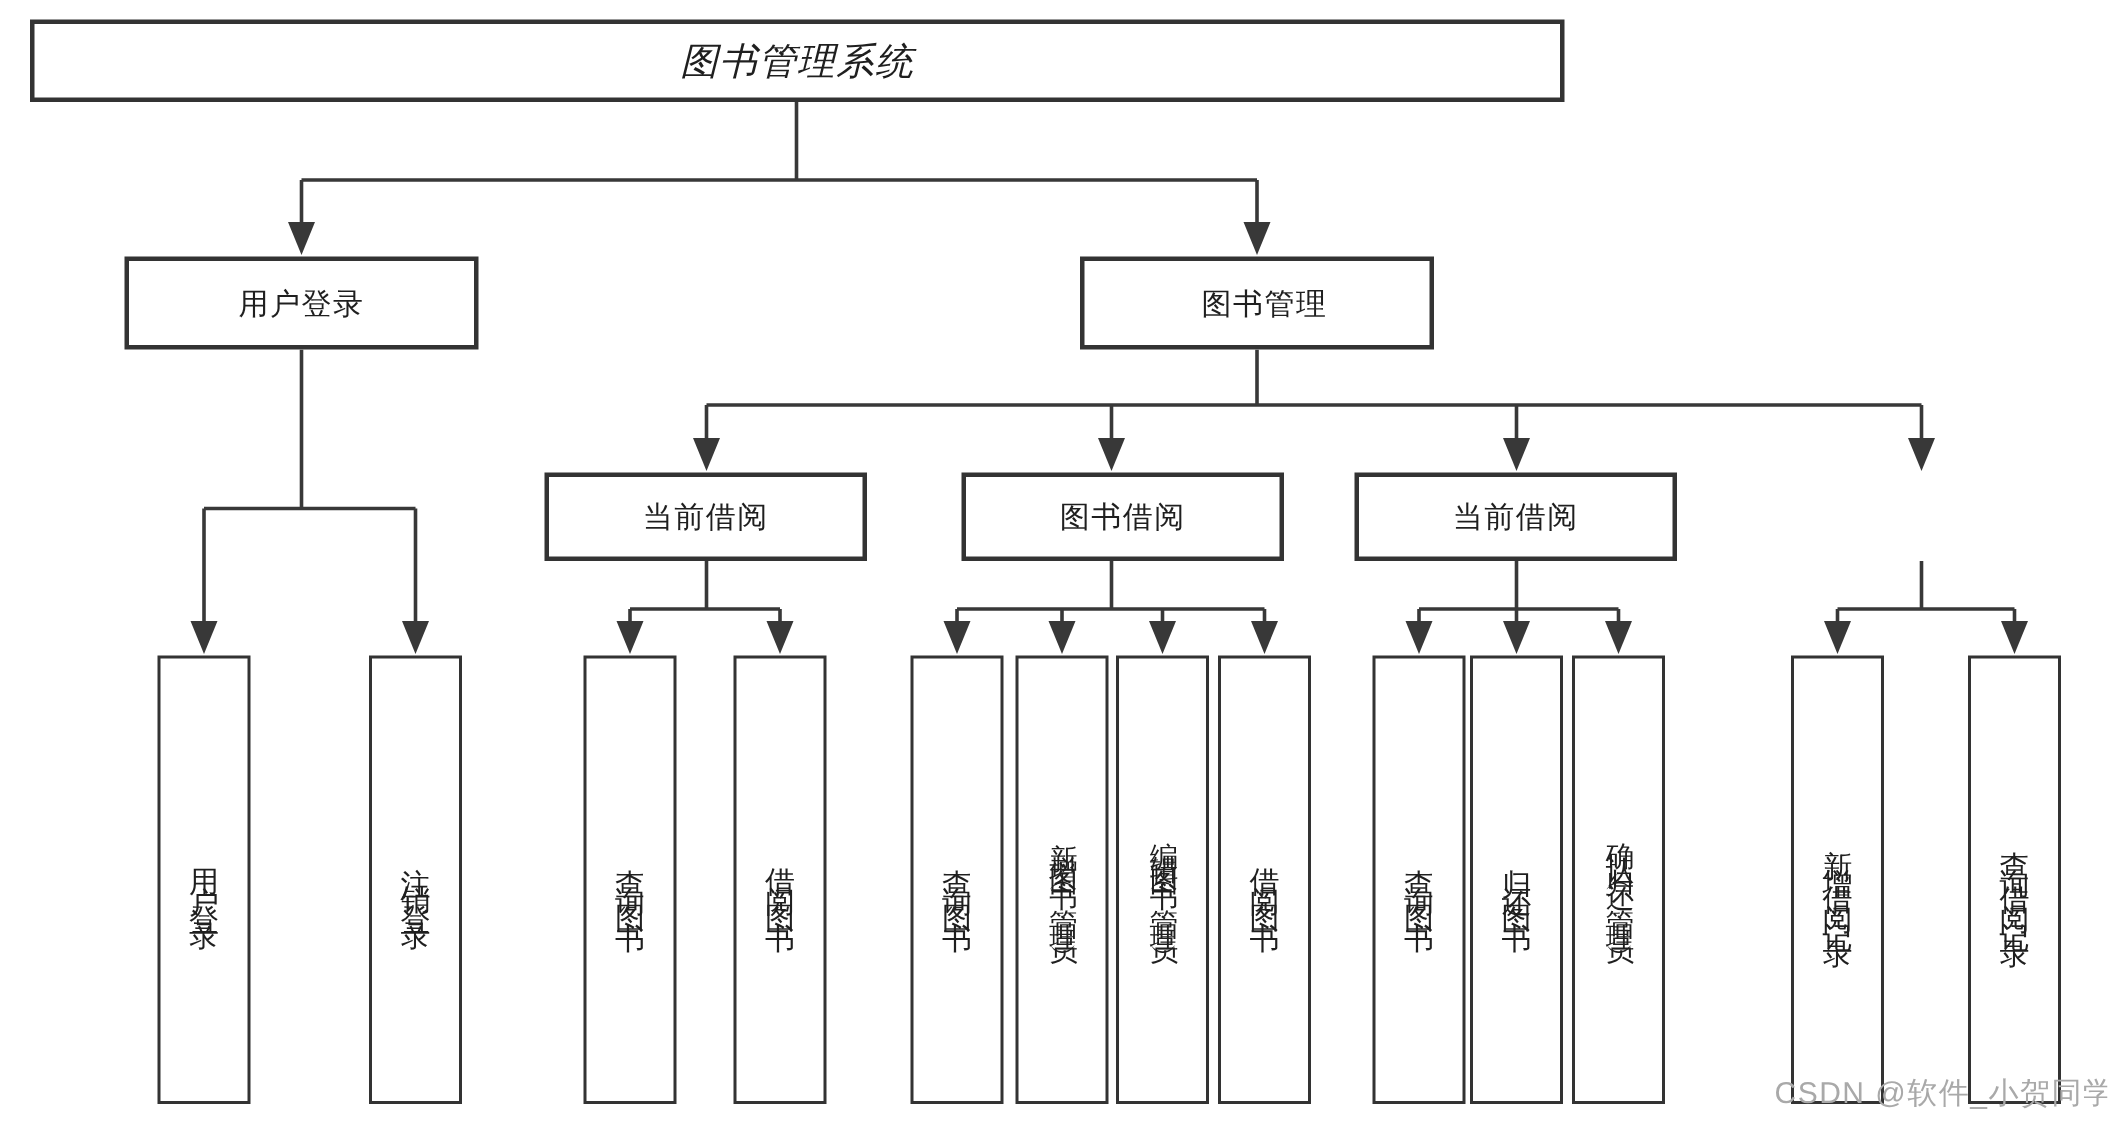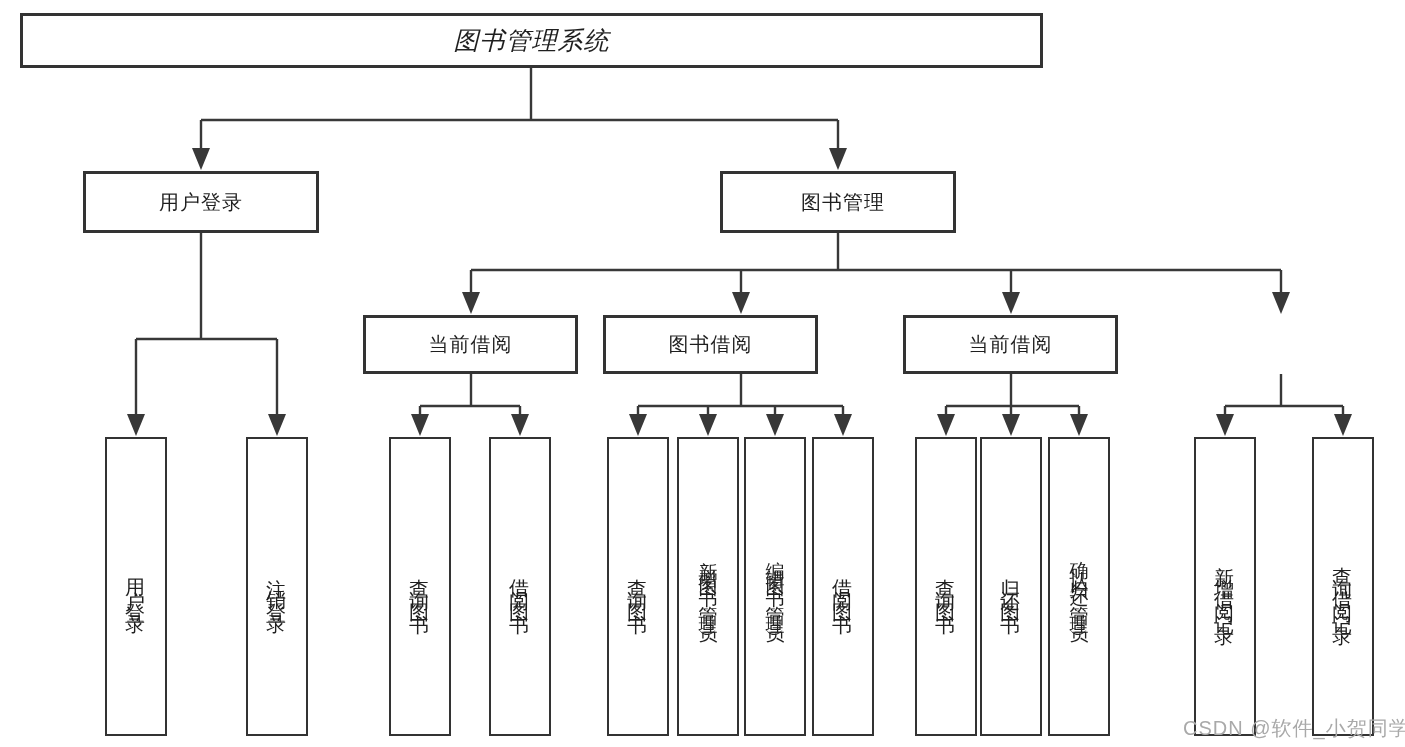--- a/index.html
+++ b/index.html
@@ -33,21 +33,21 @@
     font-size: 20px;
     letter-spacing: 12px;
     white-space: nowrap;
   }
   .box.l4 .v.long { font-size: 19px; letter-spacing: 9px; }
   
   .p-user  { left: 83px; }
   .p-book  { left: 720px; padding-left: 10px; }
   
   .g-recommend { left: 363px; }
-  .g-borrow    { left: 603px; }
+  .g-borrow    { left: 641px; }
   .g-current   { left: 903px; }
   .g-records   { left: 1173px; }
   
   .x105  { left: 105px; }  .x246  { left: 246px; }
   .x389  { left: 389px; }  .x489  { left: 489px; }
   .x607  { left: 607px; }  .x677  { left: 677px; }
   .x744  { left: 744px; }  .x812  { left: 812px; }
   .x915  { left: 915px; }  .x980  { left: 980px; }
   .x1048 { left: 1048px; } .x1194 { left: 1194px; }
   .x1312 { left: 1312px; }

